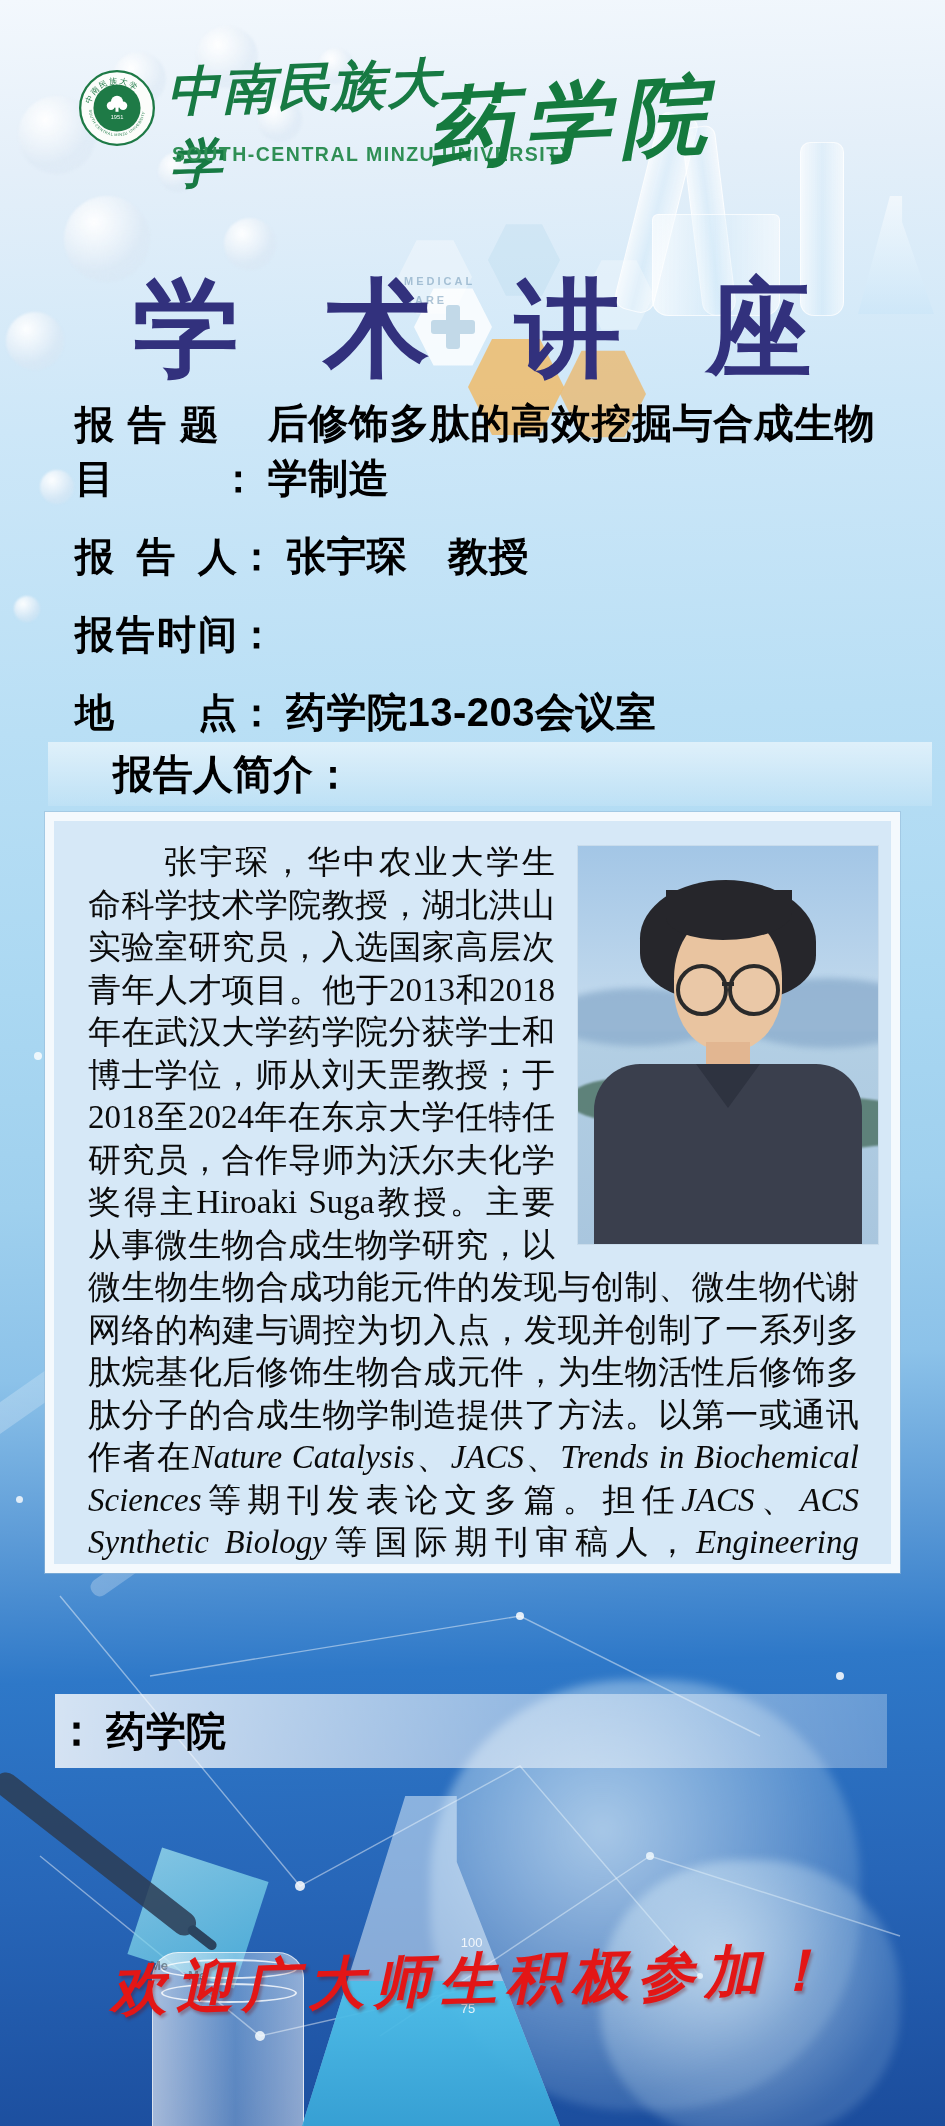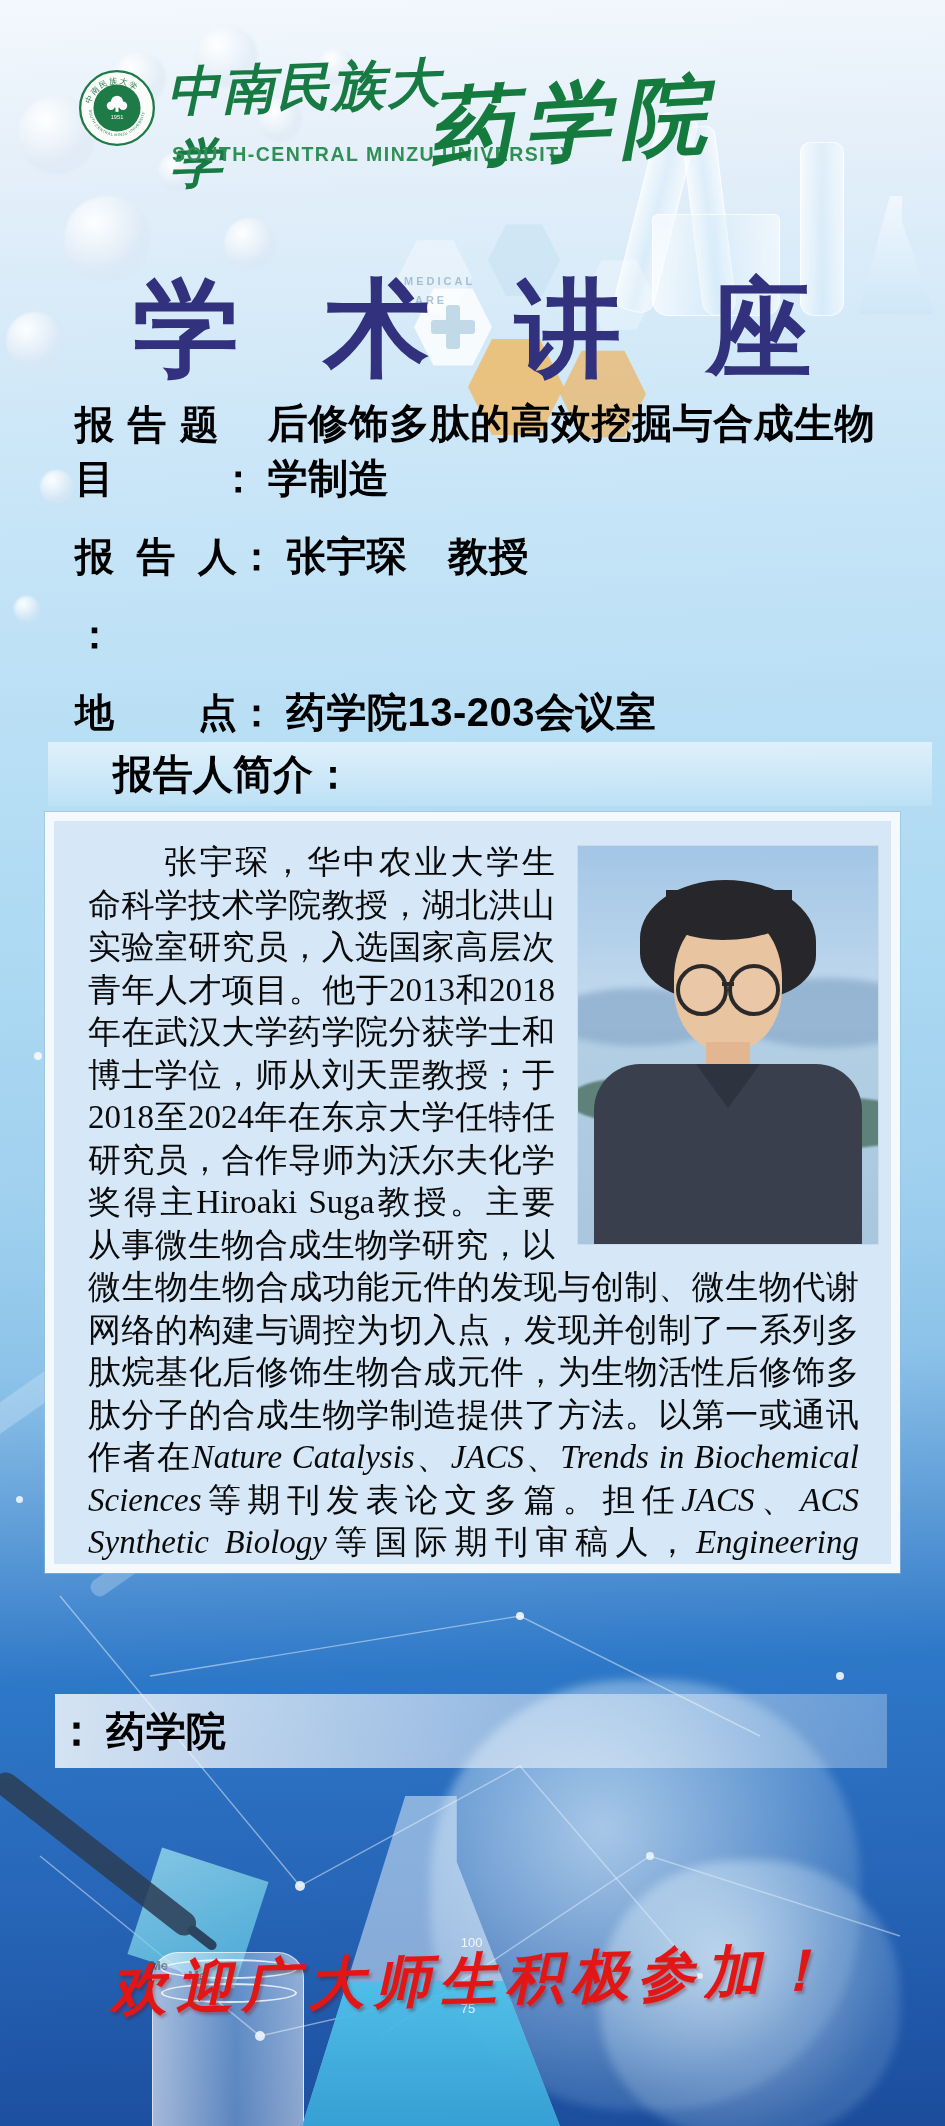--- a/index.html
+++ b/index.html
@@ -230,20 +230,21 @@
       <span class="info-label">报告题目</span>
         <span class="info-colon">：</span>
         <span class="info-value">后修饰多肽的高效挖掘与合成生物学制造</span>
     </div>
     <div class="info-row">
       <span class="info-label">报 告 人</span>
         <span class="info-colon">：</span>
         <span class="info-value">张宇琛　教授</span>
     </div>
     <div class="info-row">
+      <span class="info-label">报告时间</span>
         <span class="info-colon">：</span>
     </div>
     <div class="info-row">
       <span class="info-label">地　　点</span>
         <span class="info-colon">：</span>
         <span class="info-value">药学院13-203会议室</span>
     </div>
   </div>
 
   <div class="section-band">

